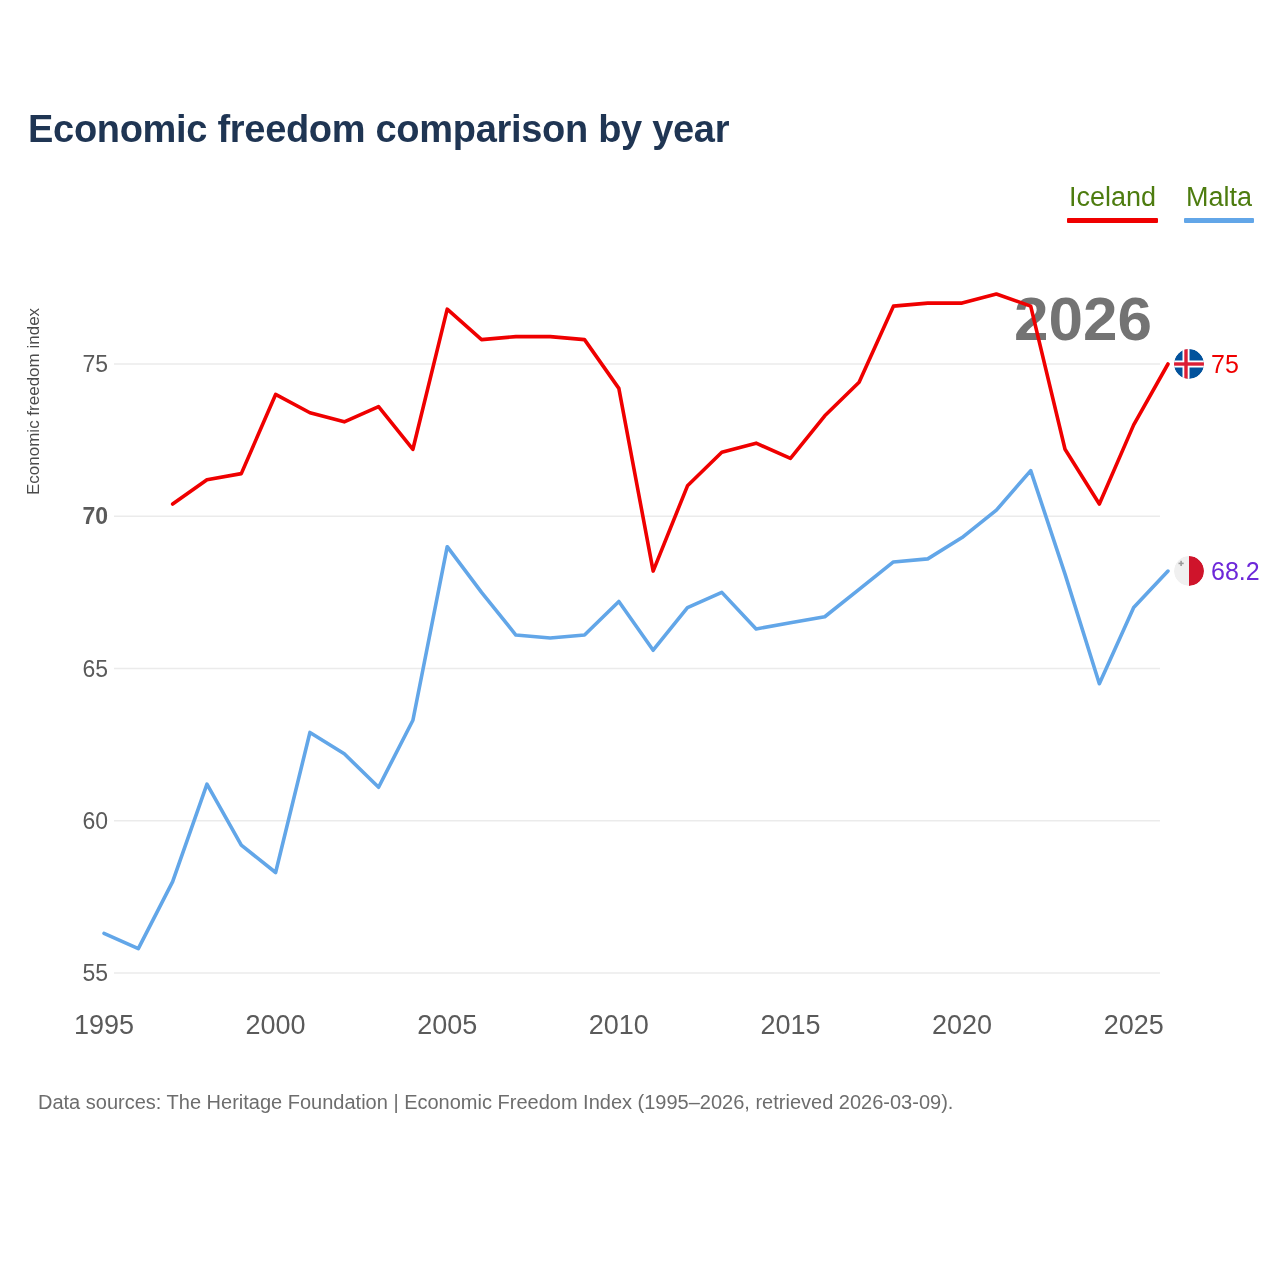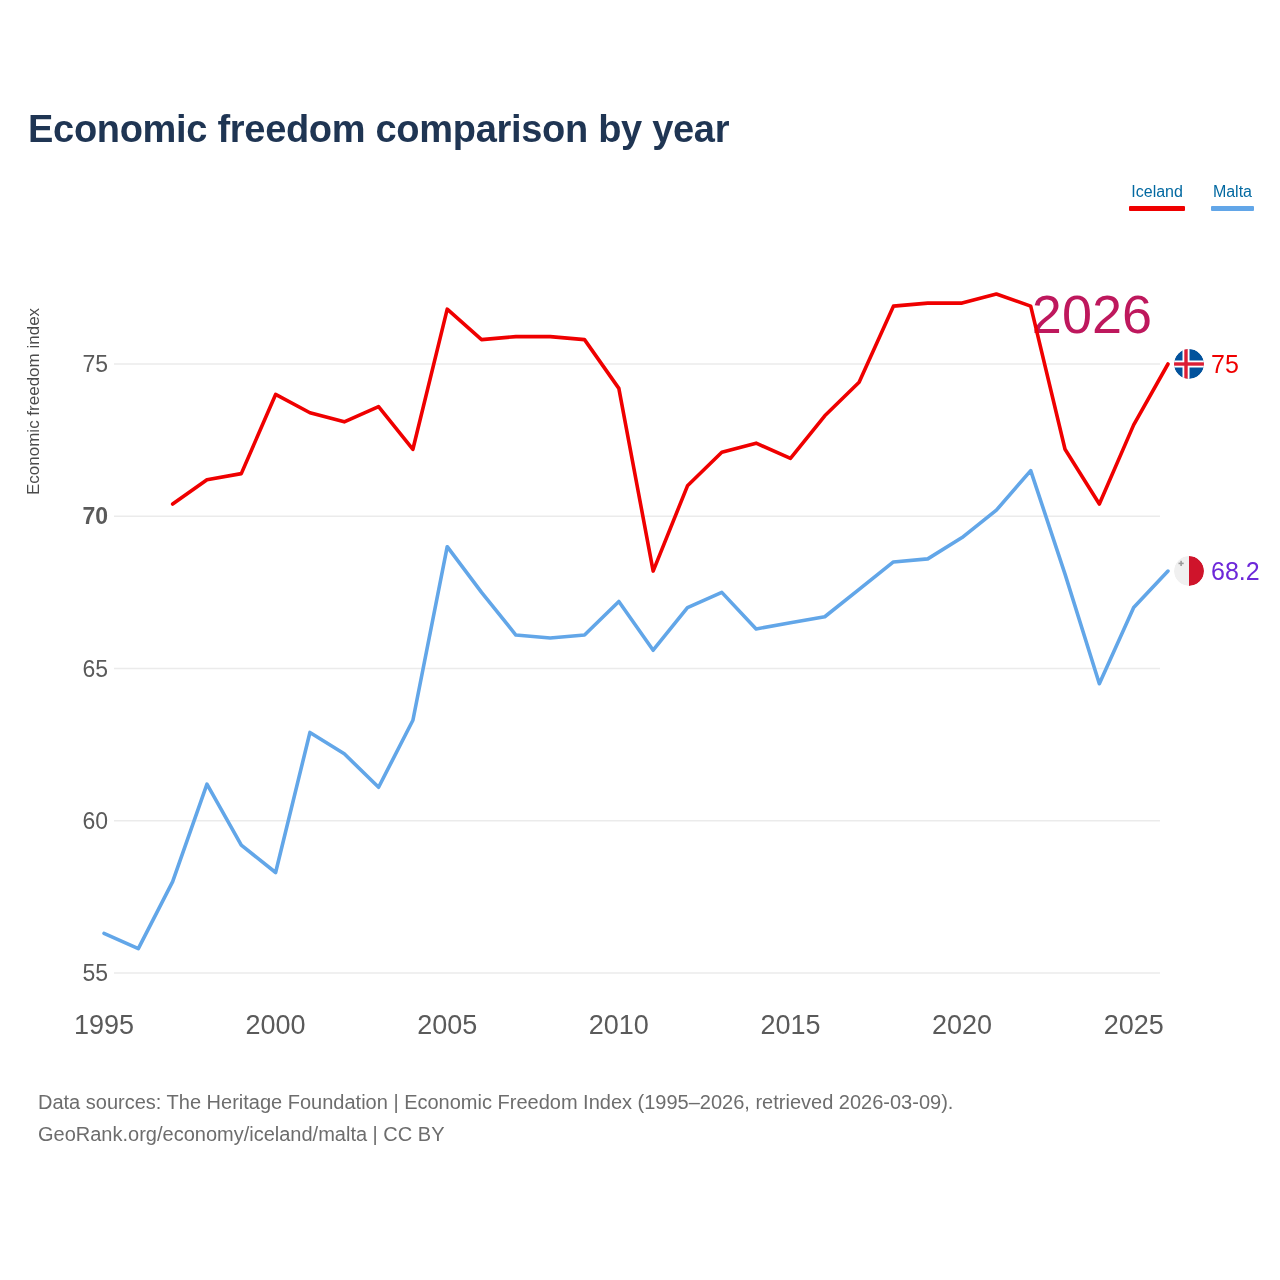--- a/index.html
+++ b/index.html
@@ -14,21 +14,21 @@
     position:absolute;left:28px;top:108px;
     font-size:38px;font-weight:bold;color:#1f3553;
     letter-spacing:-0.3px;white-space:nowrap;
   }
 
   .legend{
     position:absolute;right:26px;top:183px;
     display:flex;gap:26px;align-items:flex-start;
   }
   .legend-item{display:flex;flex-direction:column;align-items:center;}
-  .legend-label{font-size:16px;color:#0369a1;line-height:1.1;padding:0 2px;}
+  .legend-label{font-size:27px;color:#4d7c0f;line-height:1.1;padding:0 2px;}
   .legend-rule{height:5px;width:100%;margin-top:5px;border-radius:1px;}
 
   .plot{position:absolute;left:0;top:0;width:1280px;height:1280px;}
 
   .ylabel{
     position:absolute;left:24px;top:495px;
     font-size:17px;color:#4b4b4b;
     transform:rotate(-90deg);transform-origin:left top;
     white-space:nowrap;
   }
@@ -36,21 +36,21 @@
     position:absolute;right:0;width:60px;text-align:right;
     font-size:23px;color:#5a5a5a;transform:translateY(-50%);
   }
   .xtick{
     position:absolute;font-size:27px;color:#5a5a5a;
     transform:translateX(-50%);white-space:nowrap;
   }
 
   .watermark{
     position:absolute;right:128px;top:283px;
-    font-size:54px;font-weight:normal;color:#be185d;
+    font-size:62px;font-weight:bold;color:#737373;
     letter-spacing:0px;
   }
 
   .endlabel{position:absolute;display:flex;align-items:center;gap:7px;}
   .endlabel .val{font-size:25px;}
   .flag{width:30px;height:30px;border-radius:50%;overflow:hidden;position:relative;flex:0 0 auto;}
 
   .footer{
     position:absolute;left:38px;top:1086px;
     font-size:20px;color:#6d6d6d;line-height:1.62;
@@ -124,16 +124,15 @@
           <g fill="#9a9a9a">
             <rect x="4.5" y="6.6" width="5.2" height="1.6"></rect>
             <rect x="6.3" y="4.8" width="1.6" height="5.2"></rect>
           </g>
         </svg></span>
     <span class="val" style="color: #6d28d9;">68.2</span>
   </div>
 
   <div class="footer">
     <div>Data sources: The Heritage Foundation | Economic Freedom Index (1995–2026, retrieved 2026-03-09).</div>
-    <div>GeoRank.org/economy/iceland/malta | CC BY</div>
   </div>
 
 </div>
 
 </body></html>

